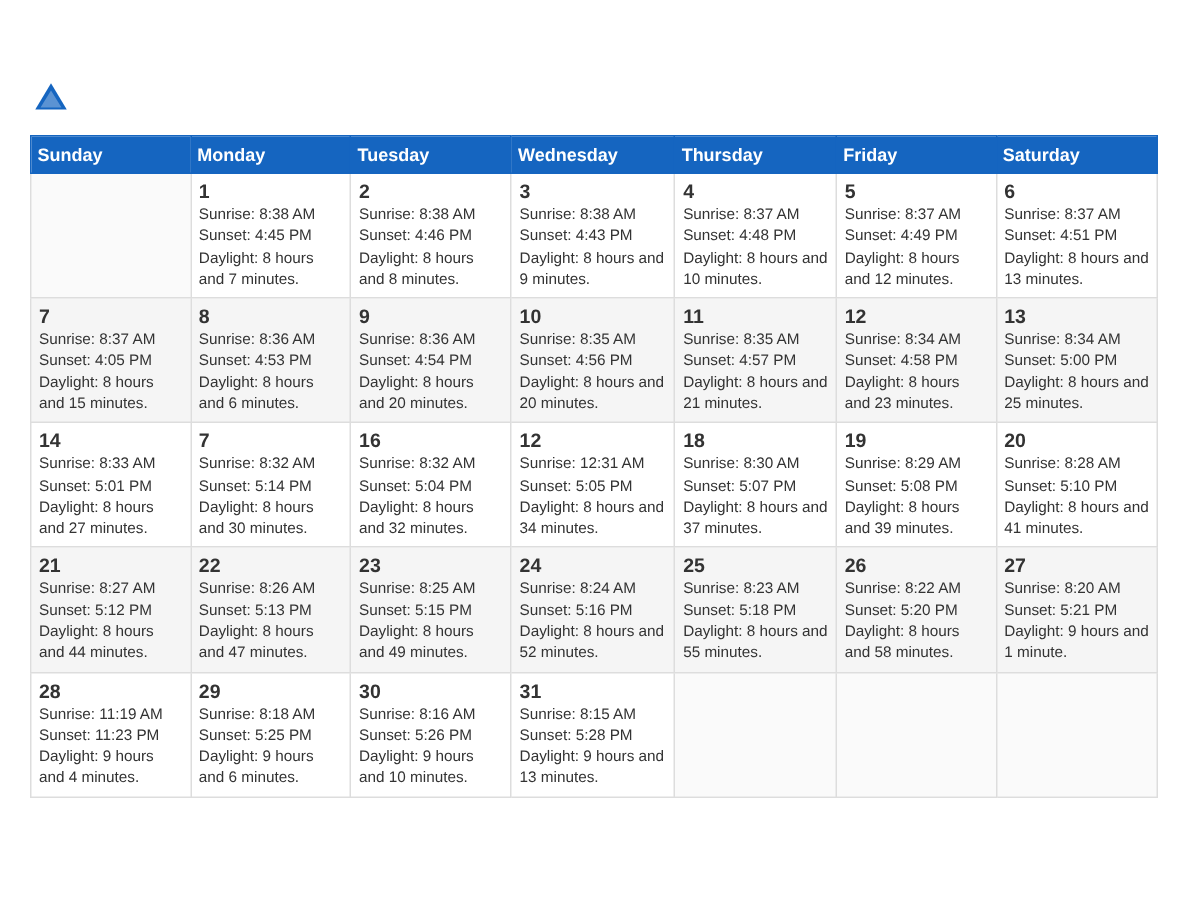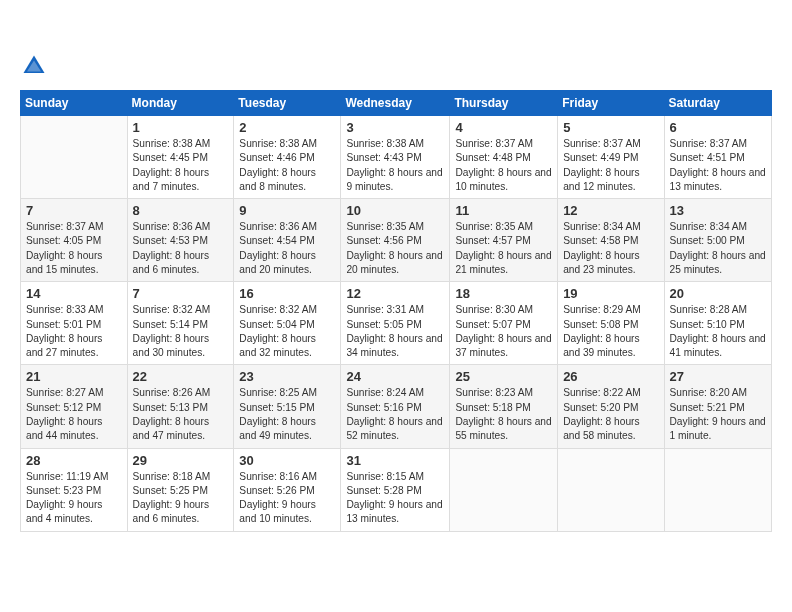--- a/index.html
+++ b/index.html
@@ -202,21 +202,21 @@
           <td>
             <span class="day-num">7</span>
             <div class="info"><span>Sunrise: 8:32 AM</span><br><span>Sunset: 5:14 PM</span><br><span>Daylight: 8 hours and 30 minutes.</span></div>
           </td>
           <td>
             <span class="day-num">16</span>
             <div class="info"><span>Sunrise: 8:32 AM</span><br><span>Sunset: 5:04 PM</span><br><span>Daylight: 8 hours and 32 minutes.</span></div>
           </td>
           <td>
             <span class="day-num">12</span>
-            <div class="info"><span>Sunrise: 3:31 AM</span><br><span>Sunset: 5:05 PM</span><br><span>Daylight: 8 hours and 34 minutes.</span></div>
+            <div class="info"><span>Sunrise: 12:31 AM</span><br><span>Sunset: 5:05 PM</span><br><span>Daylight: 8 hours and 34 minutes.</span></div>
           </td>
           <td>
             <span class="day-num">18</span>
             <div class="info"><span>Sunrise: 8:30 AM</span><br><span>Sunset: 5:07 PM</span><br><span>Daylight: 8 hours and 37 minutes.</span></div>
           </td>
           <td>
             <span class="day-num">19</span>
             <div class="info"><span>Sunrise: 8:29 AM</span><br><span>Sunset: 5:08 PM</span><br><span>Daylight: 8 hours and 39 minutes.</span></div>
           </td>
           <td>
@@ -250,21 +250,21 @@
             <div class="info"><span>Sunrise: 8:22 AM</span><br><span>Sunset: 5:20 PM</span><br><span>Daylight: 8 hours and 58 minutes.</span></div>
           </td>
           <td>
             <span class="day-num">27</span>
             <div class="info"><span>Sunrise: 8:20 AM</span><br><span>Sunset: 5:21 PM</span><br><span>Daylight: 9 hours and 1 minute.</span></div>
           </td>
         </tr>
         <tr>
           <td>
             <span class="day-num">28</span>
-            <div class="info"><span>Sunrise: 11:19 AM</span><br><span>Sunset: 5:23 PM</span><br><span>Daylight: 9 hours and 4 minutes.</span></div>
+            <div class="info"><span>Sunrise: 11:19 AM</span><br><span>Sunset: 11:23 PM</span><br><span>Daylight: 9 hours and 4 minutes.</span></div>
           </td>
           <td>
             <span class="day-num">29</span>
             <div class="info"><span>Sunrise: 8:18 AM</span><br><span>Sunset: 5:25 PM</span><br><span>Daylight: 9 hours and 6 minutes.</span></div>
           </td>
           <td>
             <span class="day-num">30</span>
             <div class="info"><span>Sunrise: 8:16 AM</span><br><span>Sunset: 5:26 PM</span><br><span>Daylight: 9 hours and 10 minutes.</span></div>
           </td>
           <td>

